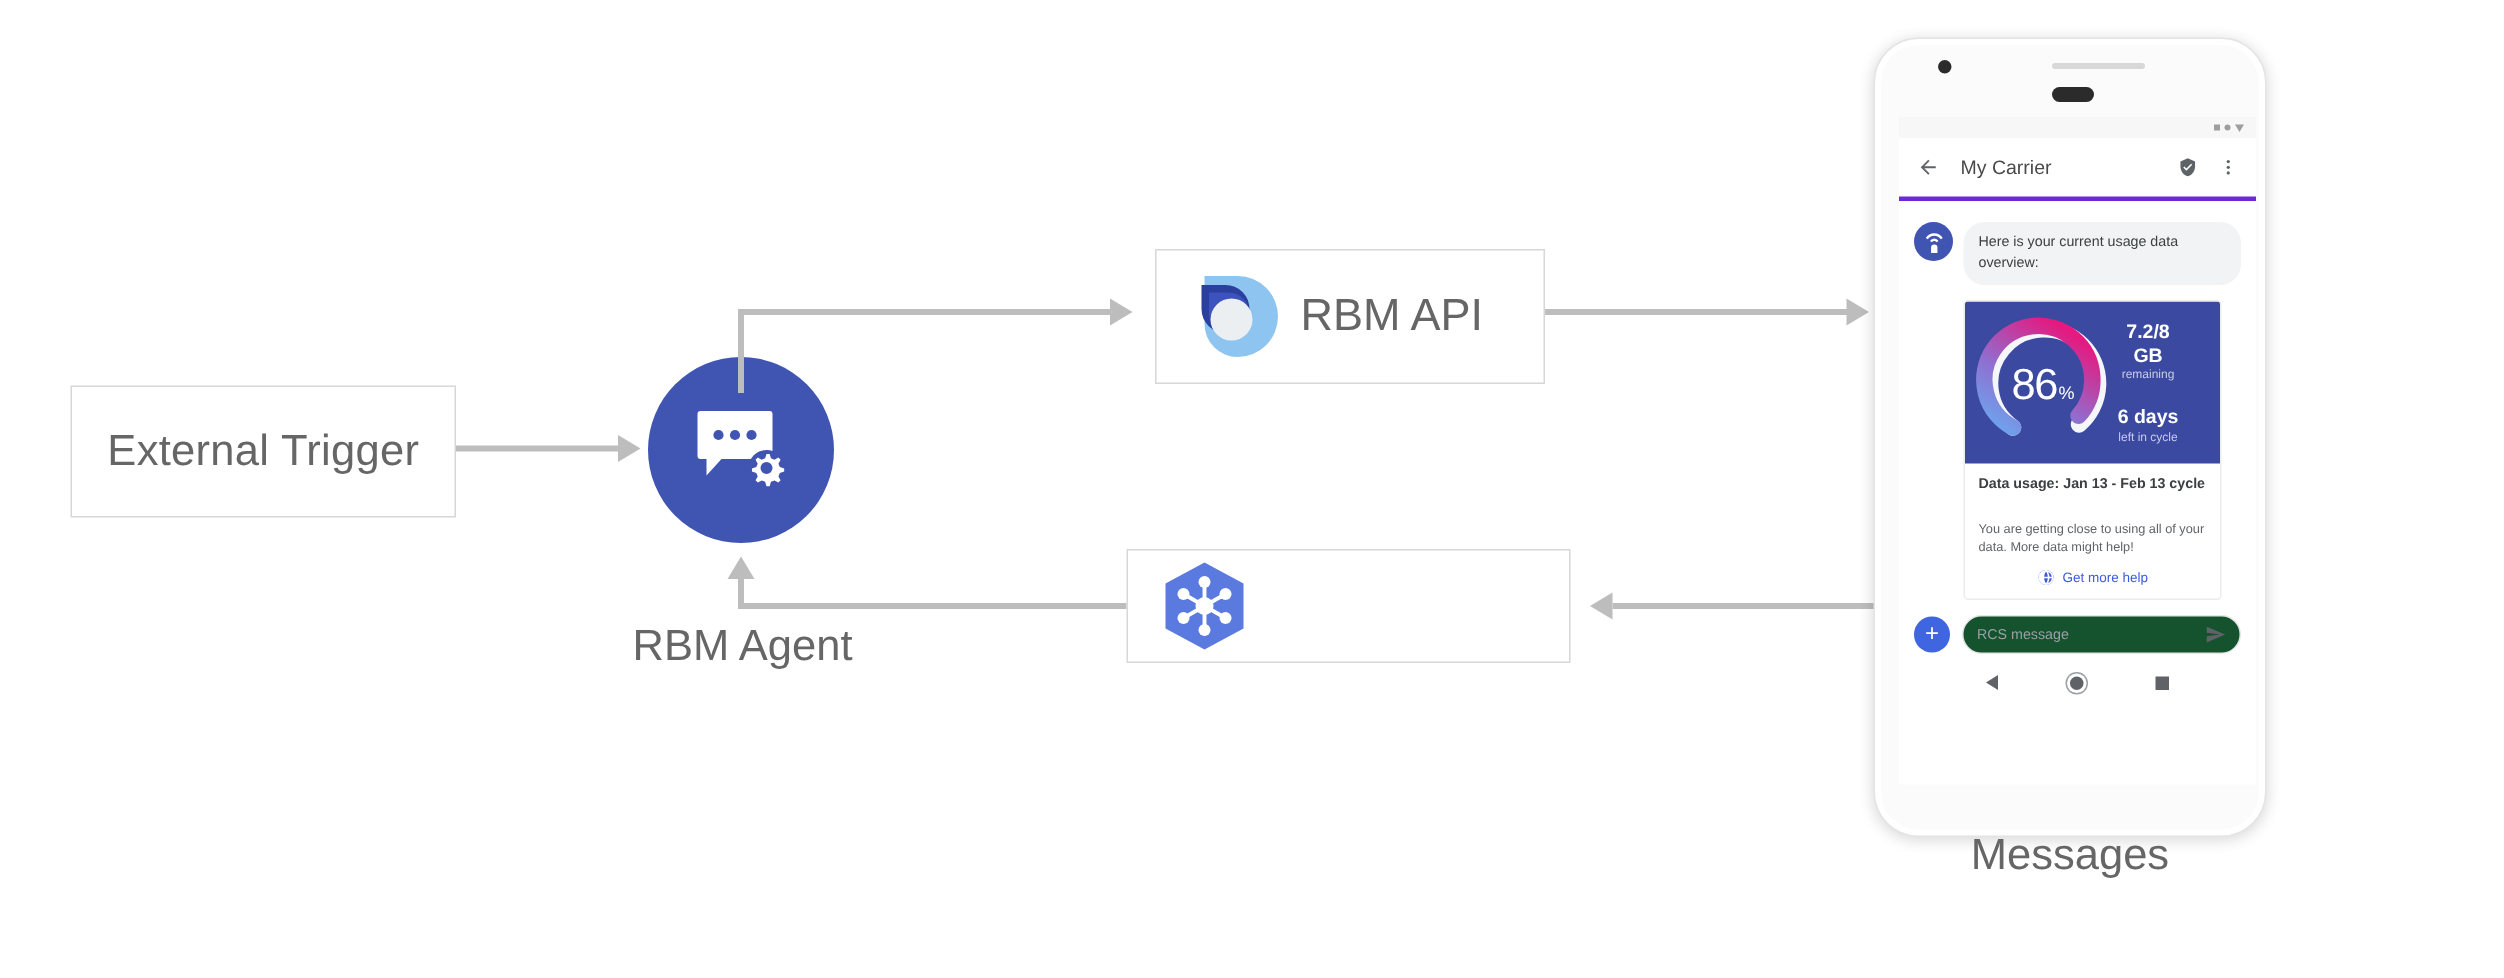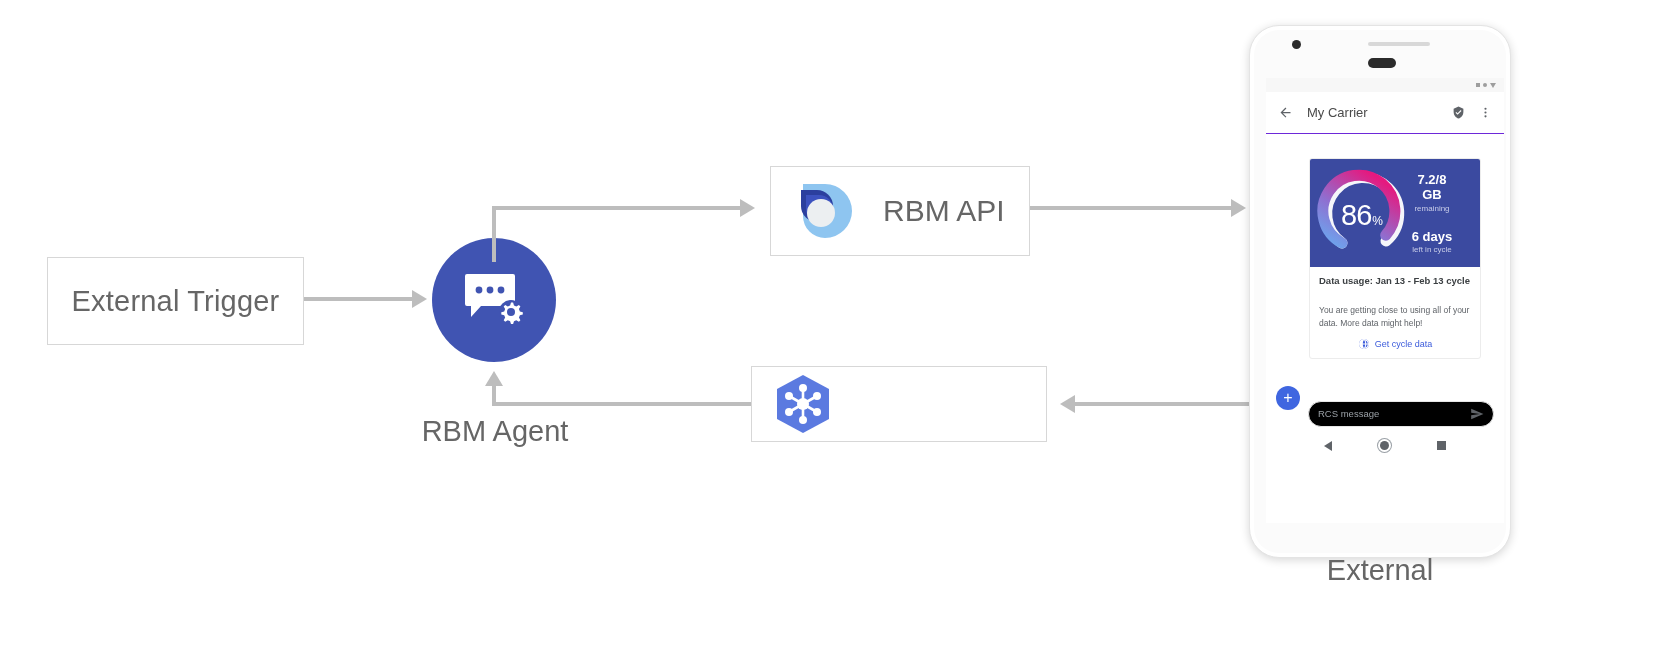--- a/index.html
+++ b/index.html
@@ -28,21 +28,21 @@
   
   #external-trigger {
     left: 47px; top: 257px; width: 257px; height: 88px;
     justify-content: center;
   }
   #external-trigger .node-label { font-size: 29px; letter-spacing: .2px; }
 
   
   #rbm-api-box {
     left: 770px; top: 166px; width: 260px; height: 90px;
-    padding-left: 14px; gap: 28px;
+    padding-left: 14px; gap: 12px;
   }
   #rbm-api-box .node-label { font-size: 30px; }
 
   
   #webhook-box {
     left: 751px; top: 366px; width: 296px; height: 76px;
     padding-left: 16px; gap: 12px;
   }
   #webhook-box .node-label { font-size: 34px; }
 
@@ -119,21 +119,21 @@
   .status-dot { width: 4px; height: 4px; background: #9e9e9e; }
   .status-dot.round { border-radius: 50%; }
   .status-tri {
     width: 0; height: 0;
     border-left: 3px solid transparent; border-right: 3px solid transparent;
     border-top: 5px solid #9e9e9e;
   }
   #app-bar {
     height: 42px; background: #ffffff;
     display: flex; align-items: center; padding: 0 12px; gap: 14px;
-    border-bottom: 1px solid #6d28d9;
+    border-bottom: 3px solid #6d28d9;
   }
   #app-bar-title { font-size: 13px; color: #4a4a4a; flex: 1; }
   .appbar-icon { color: #5f6368; display: flex; align-items: center; }
 
   #convo { padding: 14px 10px 0 10px; background: #fff; }
 
   #msg-row { display: flex; align-items: flex-start; gap: 7px; }
   #agent-avatar {
     width: 26px; height: 26px; border-radius: 50%;
     background: #4054b2; flex: 0 0 26px;
@@ -187,24 +187,23 @@
     padding: 10px 10px 0 10px;
   }
   #composer-plus {
     width: 24px; height: 24px; border-radius: 50%;
     background: #3f66e0; color: #fff;
     display: flex; align-items: center; justify-content: center;
     font-size: 16px; line-height: 1; flex: 0 0 24px;
   }
   #composer-input {
     flex: 1; height: 26px; border-radius: 14px;
-    border: 1px solid #e6e6e6; background: #000000;
+    border: 1px solid #e6e6e6; background: #14532d;
     display: flex; align-items: center; justify-content: space-between;
     padding: 0 9px;
-    margin-top: 32px;
   }
   #composer-placeholder { font-size: 9.5px; color: #9aa0a6; }
 
   #nav-bar {
     display: flex; align-items: center; justify-content: space-around;
     padding: 14px 34px 0 34px;
   }
   .nav-back {
     width: 0; height: 0;
     border-top: 5px solid transparent; border-bottom: 5px solid transparent;
@@ -323,20 +322,30 @@
           <svg width="13" height="13" viewBox="0 0 24 24">
               <circle cx="12" cy="5" r="2" fill="#5f6368"></circle>
               <circle cx="12" cy="12" r="2" fill="#5f6368"></circle>
               <circle cx="12" cy="19" r="2" fill="#5f6368"></circle>
             </svg>
         </span>
       </div>
 
       <div id="convo">
 
+        <div id="msg-row">
+          <div id="agent-avatar">
+            <svg width="17" height="17" viewBox="0 0 24 24">
+              <path d="M12 14a3 3 0 0 1 3 3v5H9v-5a3 3 0 0 1 3-3z" fill="#fff"></path>
+              <path d="M12 8.5a4.5 4.5 0 0 1 4 2.4l-1.8 1.1a2.6 2.6 0 0 0-4.4 0L8 10.9A4.5 4.5 0 0 1 12 8.5z" fill="#fff"></path>
+              <path d="M12 3.5c3.4 0 6.4 1.8 8 4.5l-1.9 1.2A7.4 7.4 0 0 0 12 5.9a7.4 7.4 0 0 0-6.1 3.3L4 8c1.6-2.7 4.6-4.5 8-4.5z" fill="#fff"></path>
+            </svg>
+          </div>
+          <div id="msg-bubble">Here is your current usage data overview:</div>
+        </div>
 
         <div id="rich-card">
 
           <div id="usage-panel">
             <div id="gauge-wrap">
               <svg width="92" height="92" viewBox="0 0 92 92">
                 <defs>
                   <linearGradient id="gg" x1="0%" y1="100%" x2="70%" y2="0%">
                     <stop offset="0%" stop-color="#6aa9f0"></stop>
                     <stop offset="45%" stop-color="#8f6fd0"></stop>
@@ -361,21 +370,21 @@
           </div>
 
           <div id="card-body">
             <div id="card-title">Data usage: Jan 13 - Feb 13 cycle</div>
             <div id="card-desc">You are getting close to using all of your data. More data might help!</div>
             <div id="card-action">
               <svg width="12" height="12" viewBox="0 0 24 24">
                 <circle cx="12" cy="12" r="10" fill="#3b5bdb"></circle>
                 <path d="M12 2a10 10 0 0 0 0 20 10 10 0 0 0 0-20zm0 2.2c1.4 1.6 2.3 4.3 2.4 6.8H9.6c.1-2.5 1-5.2 2.4-6.8zM4.3 11h3.1c.1-2.3.8-4.6 2-6.4A8 8 0 0 0 4.3 11zm0 2a8 8 0 0 0 5.1 6.4c-1.2-1.8-1.9-4.1-2-6.4H4.3zm5.3 0h4.8c-.1 2.5-1 5.2-2.4 6.8-1.4-1.6-2.3-4.3-2.4-6.8zm7 0h3.1a8 8 0 0 1-5.1 6.4c1.2-1.8 1.9-4.1 2-6.4zm0-2c-.1-2.3-.8-4.6-2-6.4a8 8 0 0 1 5.1 6.4h-3.1z" fill="#ffffff"></path>
               </svg>
-              <span id="card-action-label">Get cycle data</span>
+              <span id="card-action-label">Get more help</span>
             </div>
           </div>
         </div>
 
       </div>
 
       <div id="composer">
         <div id="composer-plus">+</div>
         <div id="composer-input">
           <span id="composer-placeholder">RCS message</span>
@@ -387,15 +396,15 @@
 
       <div id="nav-bar">
         <span class="nav-back"></span>
         <span class="nav-home"></span>
         <span class="nav-recent"></span>
       </div>
 
     </div>
   </div>
 
-  <div id="messages-label">External</div>
+  <div id="messages-label">Messages</div>
 
 </div>
 
 </body></html>

